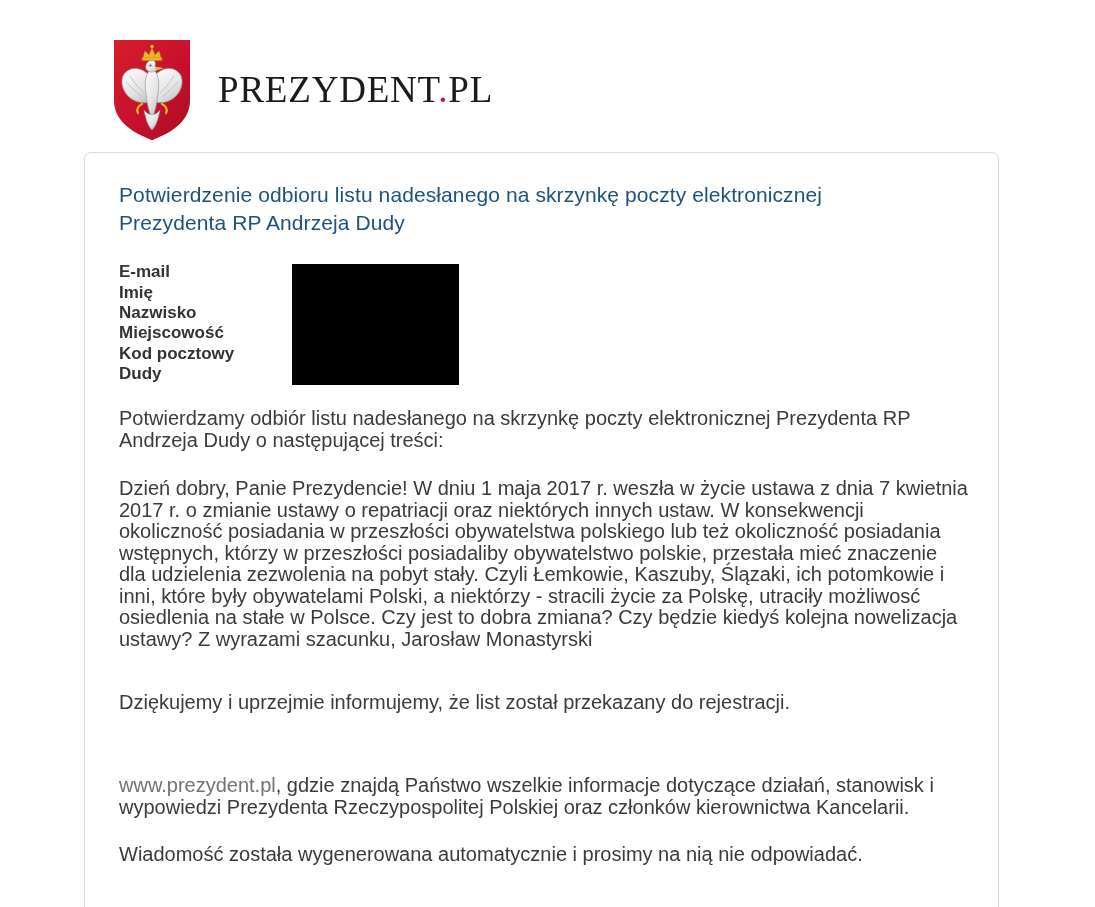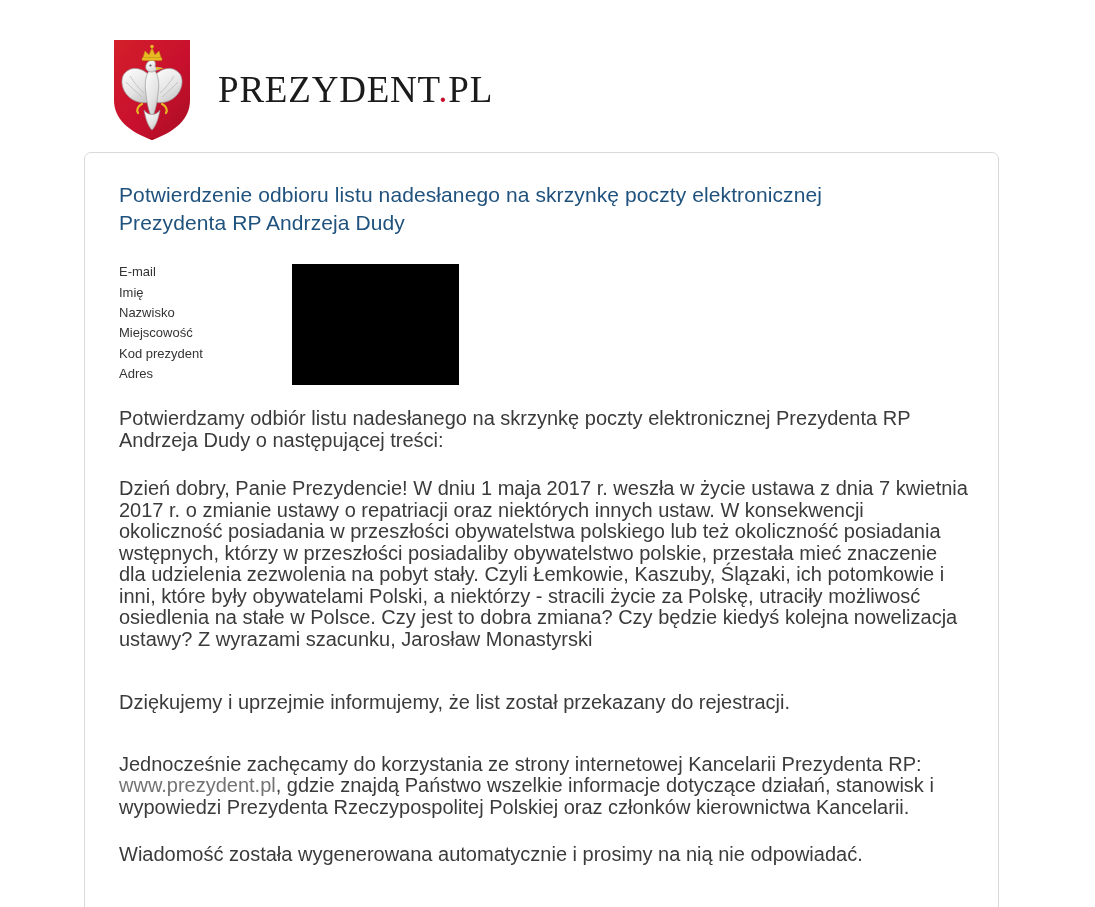--- a/index.html
+++ b/index.html
@@ -85,22 +85,22 @@
     position: relative;
     margin: 0 0 22px 0;
     min-height: 124px;
   }
   .field-labels {
     display: block;
     width: 175px;
   }
   .field-label {
     display: block;
-    font-size: 13px;
-    font-weight: normal;
+    font-size: 17px;
+    font-weight: bold;
     color: #333333;
     line-height: 20.3px;
     white-space: nowrap;
   }
   .redaction {
     position: absolute;
     left: 173px;
     top: 2px;
     width: 167px;
     height: 121px;
@@ -189,35 +189,35 @@
     <div class="card-inner">
 
       <h1 class="doc-title">Potwierdzenie odbioru listu nadesłanego na skrzynkę poczty elektronicznej Prezydenta RP Andrzeja Dudy</h1>
 
       <div class="fields-block">
         <div class="field-labels">
           <span class="field-label">E-mail</span>
           <span class="field-label">Imię</span>
           <span class="field-label">Nazwisko</span>
           <span class="field-label">Miejscowość</span>
-          <span class="field-label">Kod prezydent</span>
-          <span class="field-label">Adres</span>
+          <span class="field-label">Kod pocztowy</span>
+          <span class="field-label">Dudy</span>
         </div>
         <div class="redaction"></div>
       </div>
 
       <p class="body-text p-gap-lg">Potwierdzamy odbiór listu nadesłanego na skrzynkę poczty elektronicznej Prezydenta RP Andrzeja Dudy o następującej treści:</p>
 
       <div class="quote-block">
         <p class="body-text p-gap-sm">Dzień dobry, Panie Prezydencie! W dniu 1 maja 2017 r. weszła w życie ustawa z dnia 7 kwietnia 2017 r. o zmianie ustawy o repatriacji oraz niektórych innych ustaw. W konsekwencji okoliczność posiadania w przeszłości obywatelstwa polskiego lub też okoliczność posiadania wstępnych, którzy w przeszłości posiadaliby obywatelstwo polskie, przestała mieć znaczenie dla udzielenia zezwolenia na pobyt stały. Czyli Łemkowie, Kaszuby, Ślązaki, ich potomkowie i inni, które były obywatelami Polski, a niektórzy - stracili życie za Polskę, utraciły możliwosć osiedlenia na stałe w Polsce. Czy jest to dobra zmiana? Czy będzie kiedyś kolejna nowelizacja ustawy? Z wyrazami szacunku, Jarosław Monastyrski</p>
       </div>
 
       <p class="body-text p-gap-xl">Dziękujemy i uprzejmie informujemy, że list został przekazany do rejestracji.</p>
 
 
-      <p class="body-text p-gap-md"><span>Jednocześnie zachęcamy do korzystania ze strony internetowej Kancelarii Prezydenta RP:</span><br><a class="link" href="#">www.prezydent.pl</a><span>, gdzie znajdą Państwo wszelkie informacje dotyczące działań, stanowisk i wypowiedzi Prezydenta Rzeczypospolitej Polskiej oraz członków kierownictwa Kancelarii.</span></p>
+      <p class="body-text p-gap-md"><br><a class="link" href="#">www.prezydent.pl</a><span>, gdzie znajdą Państwo wszelkie informacje dotyczące działań, stanowisk i wypowiedzi Prezydenta Rzeczypospolitej Polskiej oraz członków kierownictwa Kancelarii.</span></p>
 
       <p class="body-text p-gap-sm">Wiadomość została wygenerowana automatycznie i prosimy na nią nie odpowiadać.</p>
 
     </div>
   </div>
 
 </div>
 
 </body></html>

